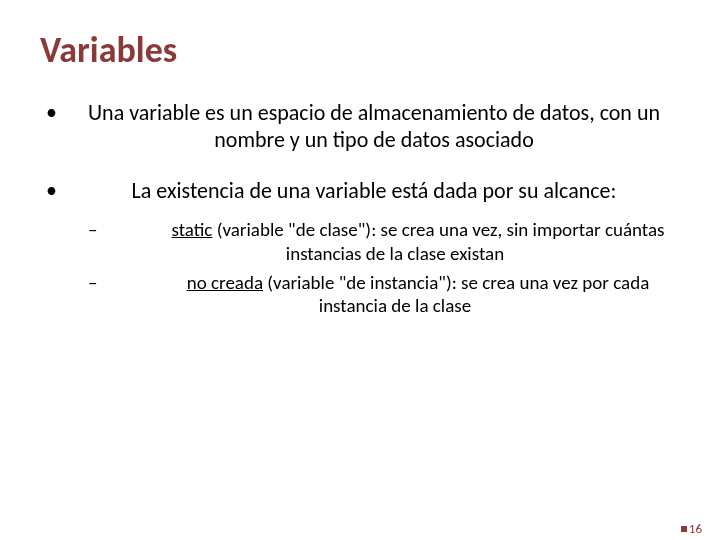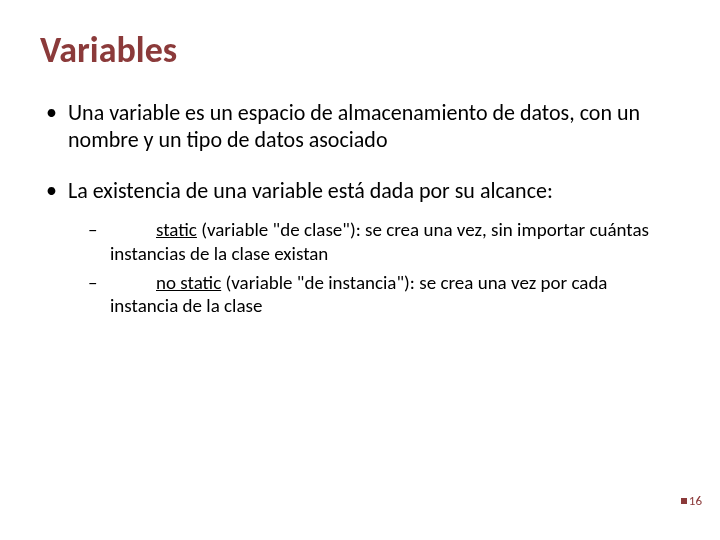--- a/index.html
+++ b/index.html
@@ -14,20 +14,21 @@
   .title {
     text-align: left;
     font-weight: 700;
     font-size: 36px;
     color: #8b3a3a;
     margin-bottom: 28px;
   }
   ul.top {
     list-style: none;
     padding-left: 0;
+    text-align: center;
   }
   ul.top > li {
     position: relative;
     padding-left: 28px;
     font-size: 22px;
     line-height: 1.22;
     margin-bottom: 24px;
   }
   ul.top > li::before {
     content: "•";
@@ -52,21 +53,21 @@
     content: "–";
     position: absolute;
     left: 0;
     top: 0;
     font-size: 19px;
   }
   .u { text-decoration: underline; margin-left: 46px; }
   .pagenum {
     position: absolute;
     right: 18px;
-    bottom: 32px;
+    bottom: 4px;
     font-size: 13px;
     color: #8b3a3a;
   }
   .pagenum .sq {
     display: inline-block;
     width: 6px;
     height: 6px;
     background: #8b3a3a;
     margin-right: 2px;
     vertical-align: 1px;
@@ -81,21 +82,21 @@
   <li>
     <span>Una variable es un espacio de almacenamiento de datos, con un nombre y un tipo de datos asociado</span>
   </li>
   <li>
     <span>La existencia de una variable está dada por su alcance:</span>
     <ul class="sub">
       <li>
         <span class="u">static</span><span> (variable "de clase"): se crea una vez, sin importar cuántas instancias de la clase existan</span>
       </li>
       <li>
-        <span class="u">no static</span><span> (variable "de instancia"): se crea una vez por cada instancia de la clase</span>
+        <span class="u">no creada</span><span> (variable "de instancia"): se crea una vez por cada instancia de la clase</span>
       </li>
     </ul>
   </li>
 </ul>
 
 <div class="pagenum">
   <span class="sq"></span><span>16</span>
 </div>
 
 </body></html>

